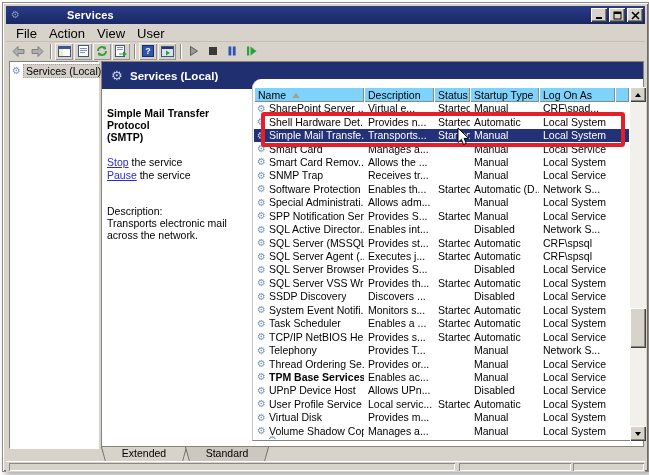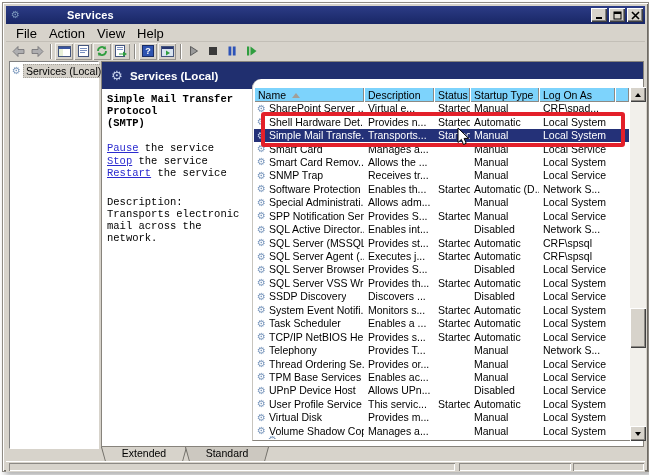--- a/index.html
+++ b/index.html
@@ -28,25 +28,25 @@
       border:1px solid;border-color:#808080 #fff #fff #808080;box-sizing:border-box;}
   .tree-item{display:flex;align-items:center;margin:2px 0 0 2px;font-size:10.5px;white-space:nowrap;}
   .tree-item .gear{margin-right:2px;}
   .tree-item .lbl{background:#d4d0c8;padding:0 2px;border:1px dotted #a5a29b;}
   
   .rightpanel{position:absolute;left:98px;top:58px;width:543px;height:386px;background:#fff;
       border:1px solid #87837c;box-sizing:border-box;}
   .banner{position:absolute;left:0;top:0;right:0;height:27px;background:#202f6f;display:flex;align-items:center;padding-left:9px;}
   .banner .gear{font-size:13px;color:#c7d2ec;margin-right:8px;}
   .banner .txt{color:#fff;font-weight:bold;font-size:11.5px;}
-  .detail{position:absolute;left:5px;top:31px;width:146px;font-size:10.5px;color:#000;font-family:Liberation Mono, monospace;}
+  .detail{position:absolute;left:5px;top:45px;width:146px;font-size:10.5px;color:#000;}
   .detail .svc-title{font-weight:bold;font-size:10.5px;line-height:12px;}
   .detail .actions{margin-top:13px;line-height:12.5px;}
   .detail a{color:#2b2bcf;text-decoration:underline;cursor:pointer;}
-  .detail .descr{margin-top:16px;line-height:12px;}
+  .detail .descr{margin-top:24px;line-height:12px;}
   
   .listbox{position:absolute;left:150px;top:17px;right:0;bottom:5px;background:#fff;border-top-left-radius:9px;
       border-left:1px solid #c8c5be;border-bottom:1px solid #87837c;box-sizing:border-box;}
   .lv-header{position:absolute;left:1px;top:8px;width:375px;height:15px;display:flex;font-size:10.5px;}
   .hcell{background:#7dd3fc;box-shadow:inset 1px 1px 0 #fff,inset -1px -1px 0 #8c8984;
       padding:1px 0 0 4px;box-sizing:border-box;white-space:nowrap;overflow:hidden;display:flex;align-items:center;}
   .sort-arrow{width:0;height:0;border-left:4px solid transparent;border-right:4px solid transparent;border-bottom:5px solid #a39f97;margin-left:6px;}
   .lv-rows{position:absolute;left:1px;top:23px;width:375px;height:337px;overflow:hidden;}
   .lv-row{display:flex;height:13.44px;align-items:center;font-size:10.5px;color:#000;}
   .lv-row.selected{background:#243178;color:#fff;}
@@ -104,21 +104,21 @@
       <svg width="9" height="9">
           <path d="M1,1 L8,8 M8,1 L1,8" stroke="#000" stroke-width="1.6"></path>
         </svg>
     </div>
   </div>
 
   <div class="menubar">
     <span class="menu-item">File</span>
     <span class="menu-item">Action</span>
     <span class="menu-item">View</span>
-    <span class="menu-item">Help</span>
+    <span class="menu-item">User</span>
   </div>
 
   <div class="toolbar">
     <div class="tbtn flat">
       <svg width="13" height="11">
           <path d="M6,0.5 L1,5.5 L6,10.5 L6,7.5 L12,7.5 L12,3.5 L6,3.5 Z" fill="#aeaeb0" stroke="#6e6e72" stroke-width="0.8"></path>
         </svg>
     </div>
     <div class="tbtn flat">
       <svg width="13" height="11">
@@ -206,23 +206,22 @@
   <div class="rightpanel">
     <div class="banner">
       <span class="gear" style="font-size:13px;color:#c7d2ec;">⚙</span>
       <span class="txt">Services (Local)</span>
     </div>
 
     <div class="detail">
       <div class="svc-title">Simple Mail Transfer Protocol</div>
       <div class="svc-title">(SMTP)</div>
       <div class="actions">
+        <div><a>Stop</a><span> the service</span></div>
         <div><a>Pause</a><span> the service</span></div>
-        <div><a>Stop</a><span> the service</span></div>
-        <div><a>Restart</a><span> the service</span></div>
       </div>
       <div class="descr">
         <div>Description:</div>
         <div>Transports electronic mail across the network.</div>
       </div>
     </div>
 
     <div class="listbox">
       <div class="lv-header">
         <div class="hcell c-name" style="padding-left:4px;">
@@ -460,21 +459,21 @@
             </div>
             <div class="cell c-desc">Provides or...</div>
             <div class="cell c-status"></div>
             <div class="cell c-startup">Manual</div>
             <div class="cell c-logon">Local Service</div>
             <div class="cell c-extra"></div>
           </div>
           <div class="lv-row">
             <div class="cell c-name">
               <span class="gear">⚙</span>
-              <span style="overflow: hidden; white-space: nowrap;">TPM Base Services</span>
+              <span style="overflow: hidden; white-space: nowrap; font-weight: bold;">TPM Base Services</span>
             </div>
             <div class="cell c-desc">Enables ac...</div>
             <div class="cell c-status"></div>
             <div class="cell c-startup">Manual</div>
             <div class="cell c-logon">Local Service</div>
             <div class="cell c-extra"></div>
           </div>
           <div class="lv-row">
             <div class="cell c-name">
               <span class="gear">⚙</span>
@@ -484,21 +483,21 @@
             <div class="cell c-status"></div>
             <div class="cell c-startup">Disabled</div>
             <div class="cell c-logon">Local Service</div>
             <div class="cell c-extra"></div>
           </div>
           <div class="lv-row">
             <div class="cell c-name">
               <span class="gear">⚙</span>
               <span style="overflow: hidden; white-space: nowrap;">User Profile Service</span>
             </div>
-            <div class="cell c-desc">This servic...</div>
+            <div class="cell c-desc">Local servic...</div>
             <div class="cell c-status">Started</div>
             <div class="cell c-startup">Automatic</div>
             <div class="cell c-logon">Local System</div>
             <div class="cell c-extra"></div>
           </div>
           <div class="lv-row">
             <div class="cell c-name">
               <span class="gear">⚙</span>
               <span style="overflow: hidden; white-space: nowrap;">Virtual Disk</span>
             </div>

